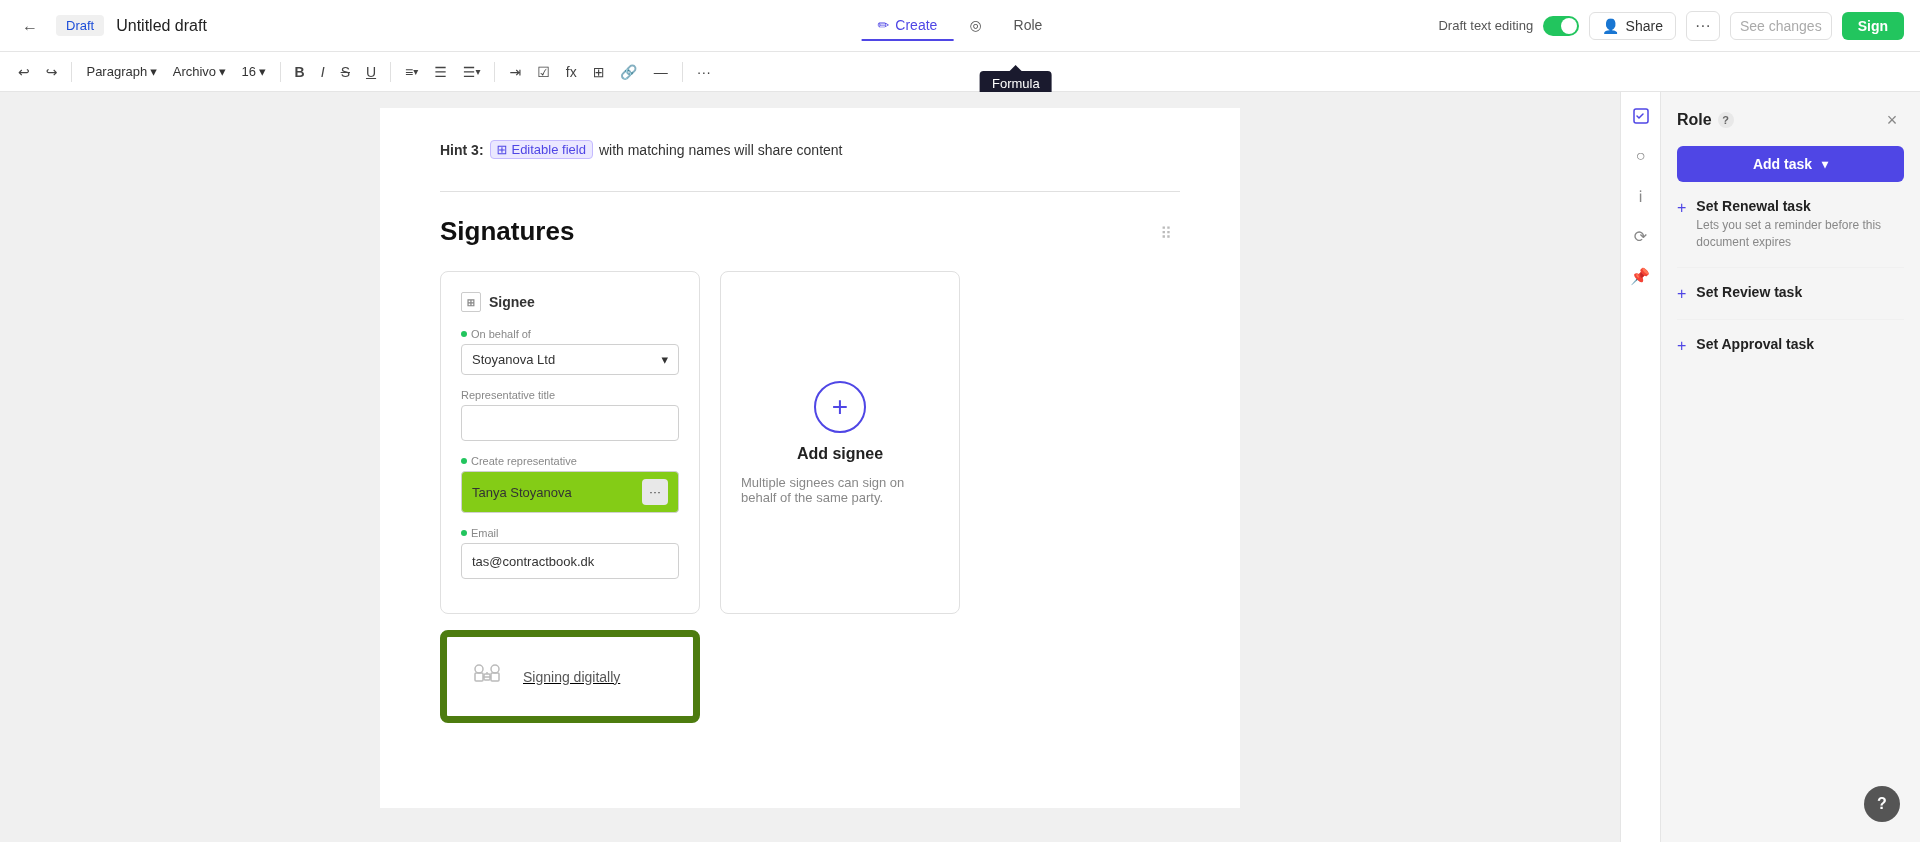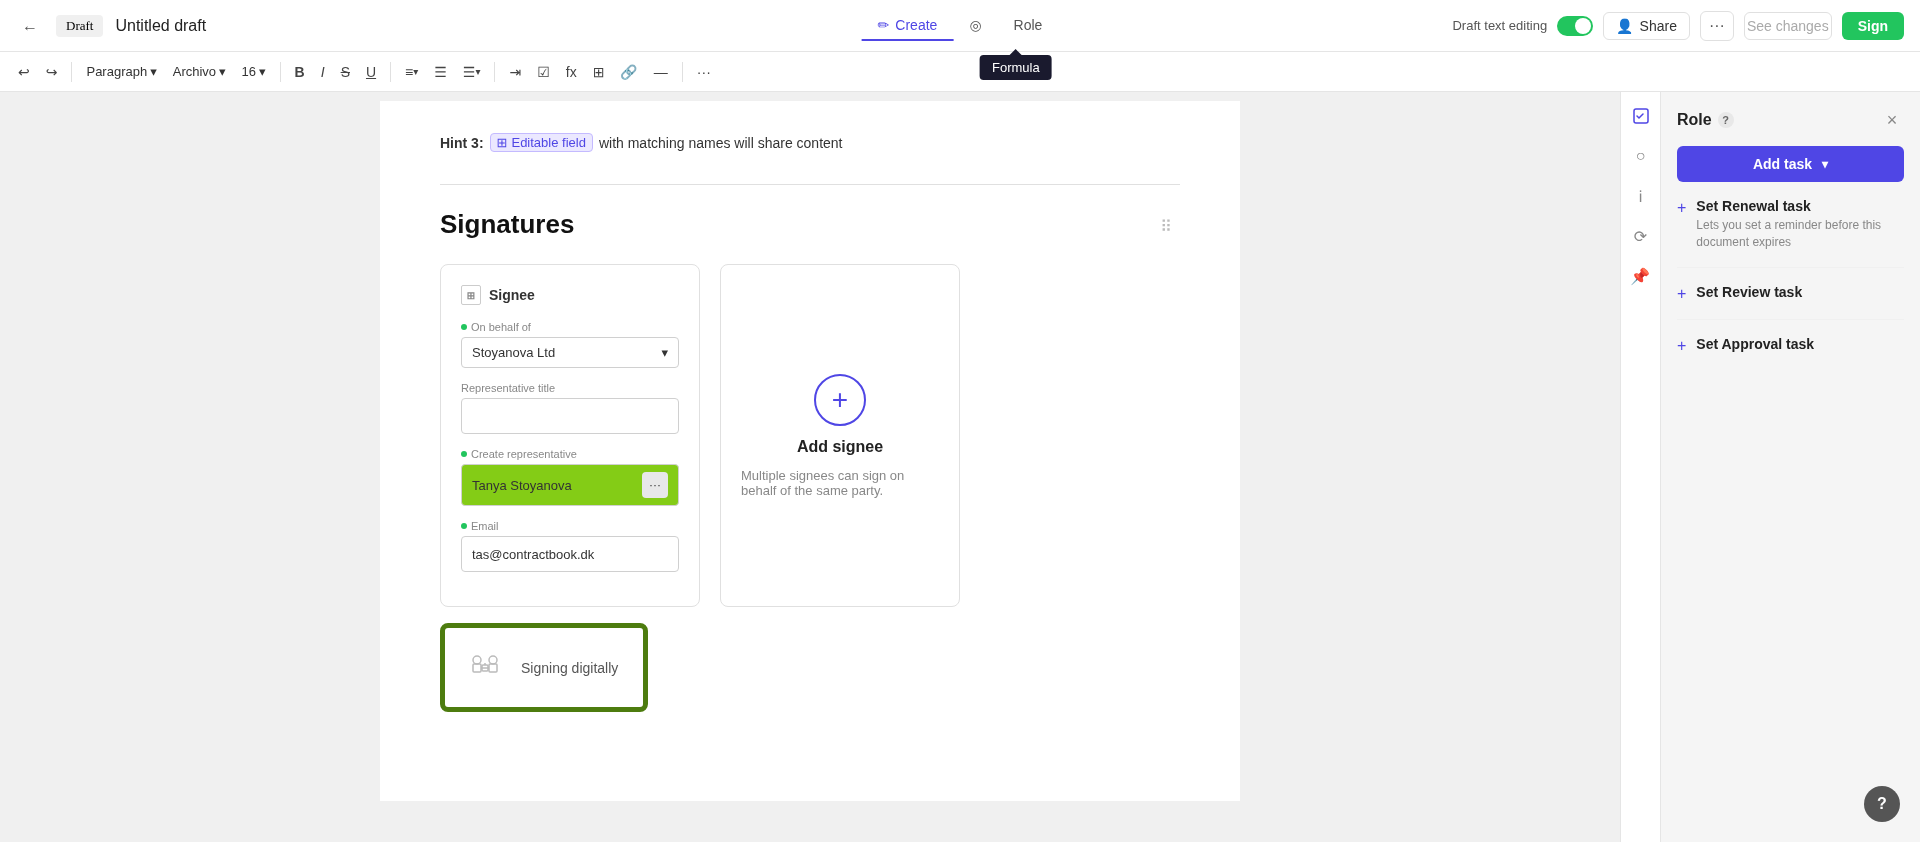--- a/index.html
+++ b/index.html
@@ -21,23 +21,22 @@
       display: flex; align-items: center; justify-content: center;
       cursor: pointer;
       color: #555;
       font-size: 16px;
     }
     .draft-badge {
       background: #f0f0f0;
       border-radius: 4px;
       padding: 3px 10px;
       font-size: 13px;
-      color: #000000;
+      color: #1d4ed8;
       font-weight: 500;
-      font-family: Liberation Serif, serif;
     }
     .doc-title {
       font-size: 16px;
       font-weight: 500;
       color: #222;
       flex: 1;
     }
     .topbar-center {
       display: flex;
       align-items: center;
@@ -57,21 +56,21 @@
       border-bottom: 2px solid transparent;
     }
     .tab-btn.active {
       color: #4f46e5;
       border-bottom: 2px solid #4f46e5;
     }
 
     
     .formula-tooltip {
       position: absolute;
-      top: 44px;
+      top: 60px;
       left: calc(50% + 20px);
       background: #1a1a2e;
       color: #fff;
       padding: 5px 12px;
       border-radius: 4px;
       font-size: 13px;
       z-index: 100;
       white-space: nowrap;
     }
     .formula-tooltip::before {
@@ -126,21 +125,21 @@
       border-radius: 6px;
       padding: 5px 8px;
       cursor: pointer;
       background: #fff;
       font-size: 16px;
       color: #555;
     }
     .see-changes-btn {
       border: 1px solid #e0e0e0;
       border-radius: 6px;
-      padding: 5px 2px;
+      padding: 5px 9px;
       cursor: pointer;
       background: #fff;
       font-size: 14px;
       color: #aaa;
     }
     .sign-btn {
       background: #22c55e;
       color: #fff;
       border: none;
       border-radius: 6px;
@@ -202,21 +201,21 @@
     
     .doc-area {
       flex: 1;
       overflow-y: auto;
       background: #f0f0f0;
       padding: 0;
       position: relative;
     }
     .doc-page {
       background: #fff;
-      margin: 9px auto;
+      margin: 16px auto;
       max-width: 860px;
       min-height: 700px;
       padding: 24px 60px;
       position: relative;
     }
 
     
     .hint-bar {
       padding: 8px 0 16px 0;
       font-size: 14px;
@@ -372,28 +371,29 @@
       color: #222;
     }
     .add-signee-desc {
       font-size: 13px;
       color: #888;
       text-align: left;
     }
 
     
     .signing-section {
-      border: 5px solid #4d7c0f;
+      border: 7px solid #4d7c0f;
       border-radius: 8px;
       padding: 16px 20px;
       margin-top: 16px;
       display: flex;
       align-items: center;
       gap: 16px;
-      width: 208px;
+      width: 260px;
+      text-decoration: underline;
     }
     .signing-label {
       font-size: 14px;
       color: #555;
     }
     .tasks-panel {
       flex: 1;
       padding: 16px;
       overflow-y: auto;
     }

